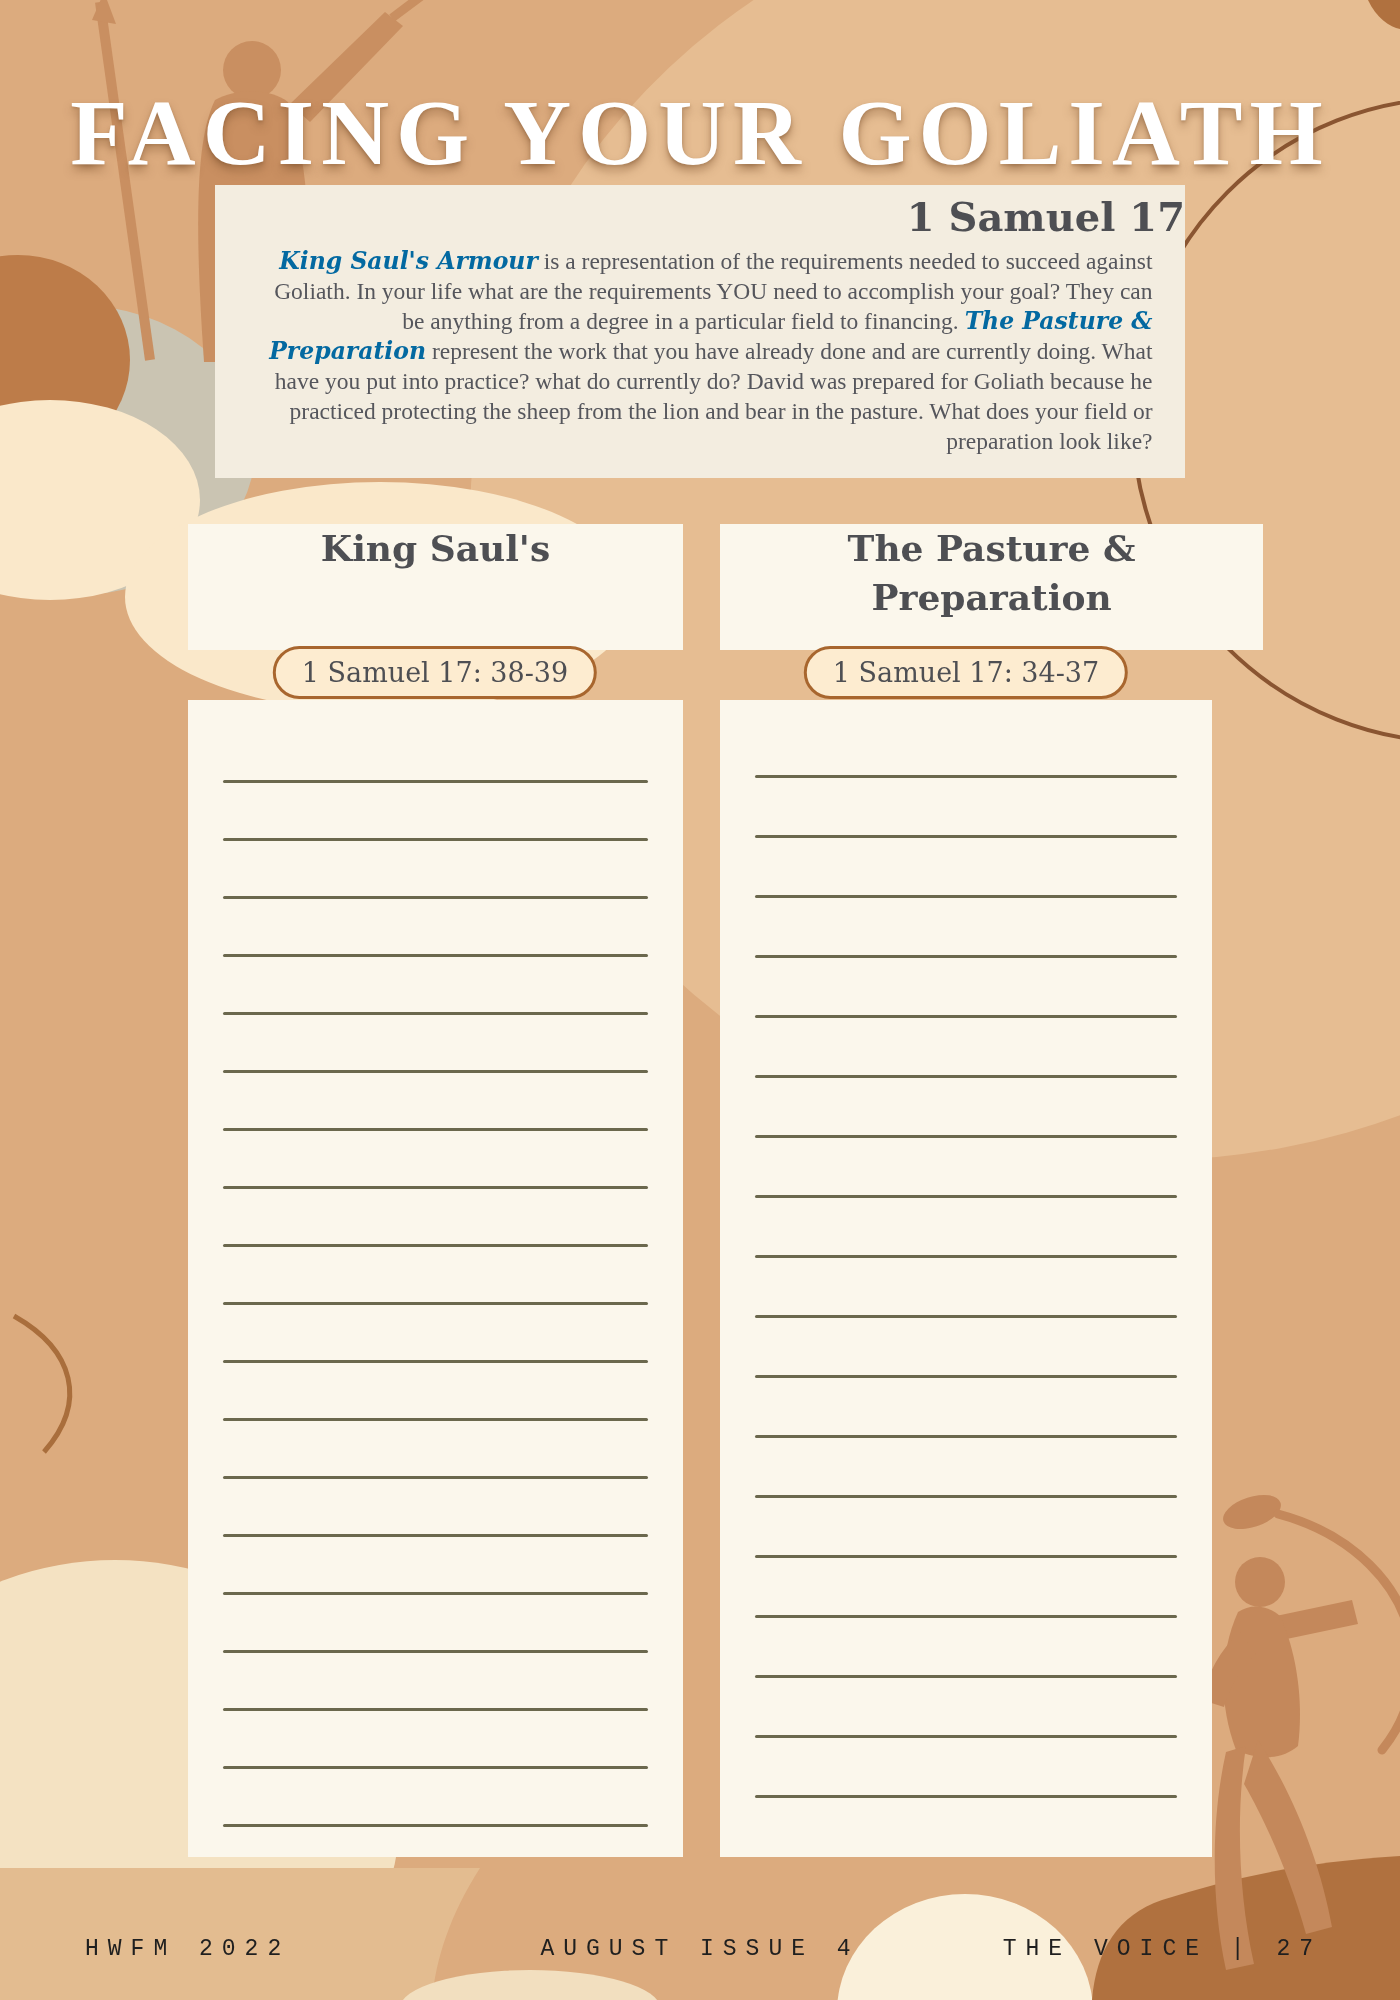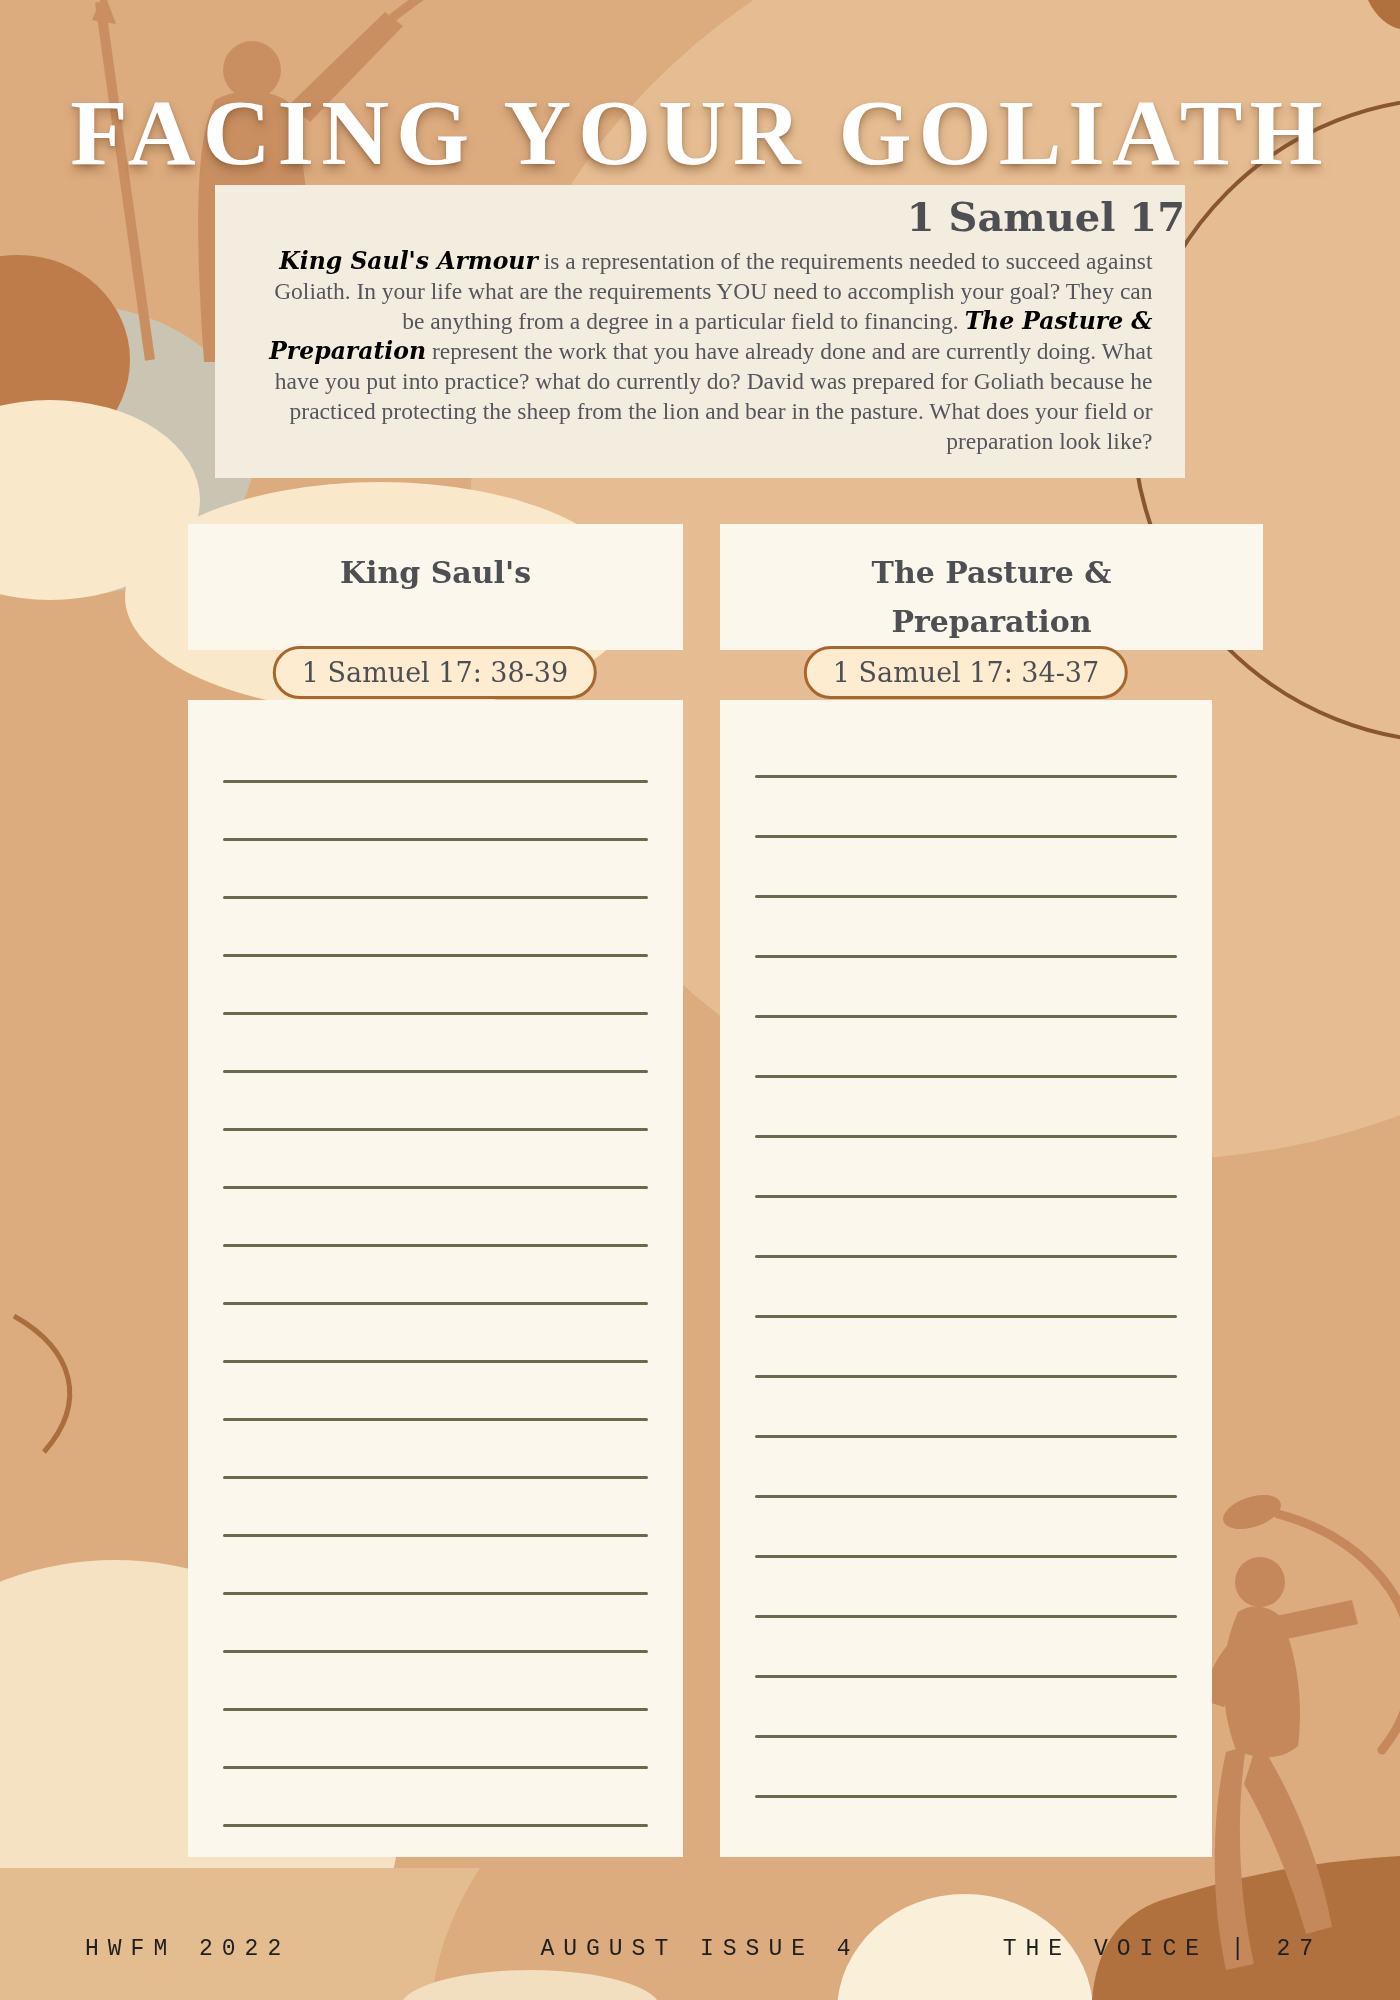--- a/index.html
+++ b/index.html
@@ -31,26 +31,26 @@
   .intro-heading{
     font-family:"DejaVu Serif",serif;font-weight:700;font-size:40px;
     color:var(--text-dark);letter-spacing:0px;
   }
   .intro-paragraph{
     margin:6px auto 0;max-width:905px;font-size:23.5px;line-height:30px;
     color:var(--text-body);font-family:"Liberation Serif",serif;
   }
   .intro-paragraph b{
     font-family:"DejaVu Serif",serif;font-weight:700;font-style:italic;
-    color:#000000;
+    color:#0369a1;
   }
   .col-header{
     position:absolute;z-index:2;background:var(--cream-box);text-align:center;
-    padding-top:24px;font-family:"DejaVu Serif",serif;font-weight:700;
-    font-size:30px;line-height:49px;color:var(--text-dark);
+    padding-top:0;font-family:"DejaVu Serif",serif;font-weight:700;
+    font-size:36px;line-height:49px;color:var(--text-dark);
   }
   .col-header.left{left:188px;top:524px;width:495px;height:126px}
   .col-header.right{left:720px;top:524px;width:543px;height:126px}
   .badge{
     position:absolute;z-index:4;top:646px;transform:translateX(-50%);
     background:var(--badge-fill);border:3.5px solid var(--badge-border);
     border-radius:32px;padding:8px 26px;white-space:nowrap;
     font-family:"DejaVu Serif",serif;font-weight:400;font-size:27px;
     color:var(--text-dark);
   }

